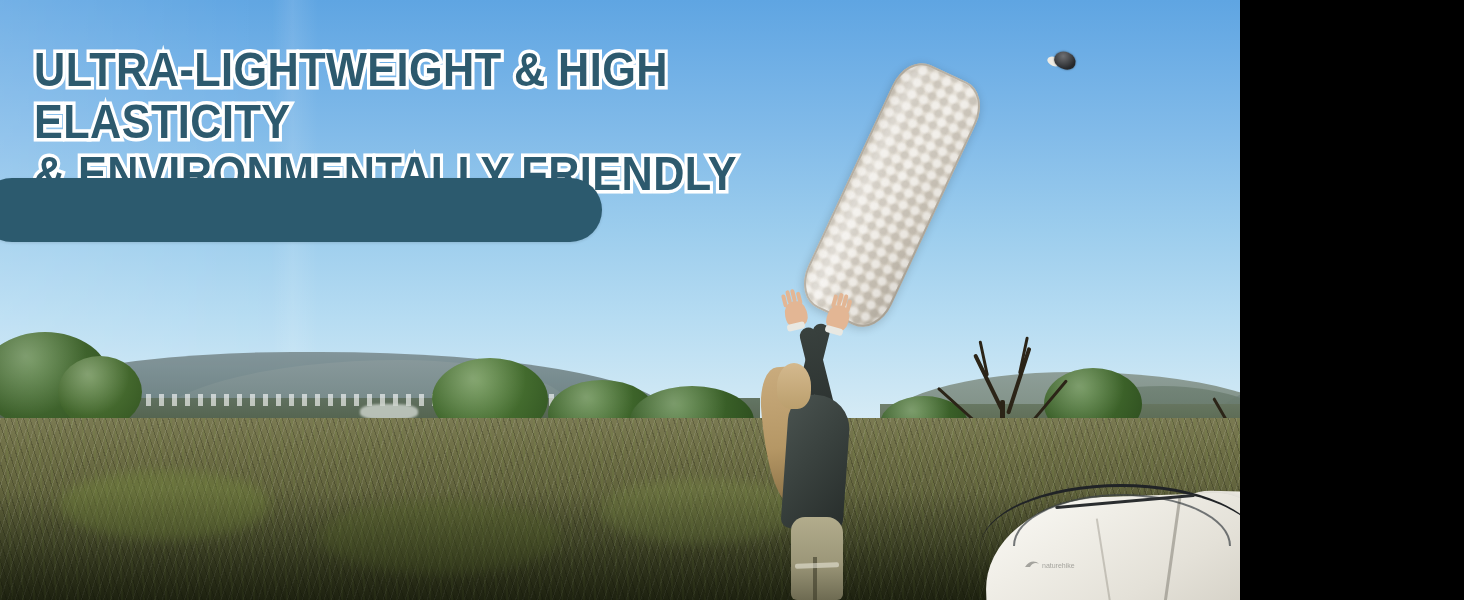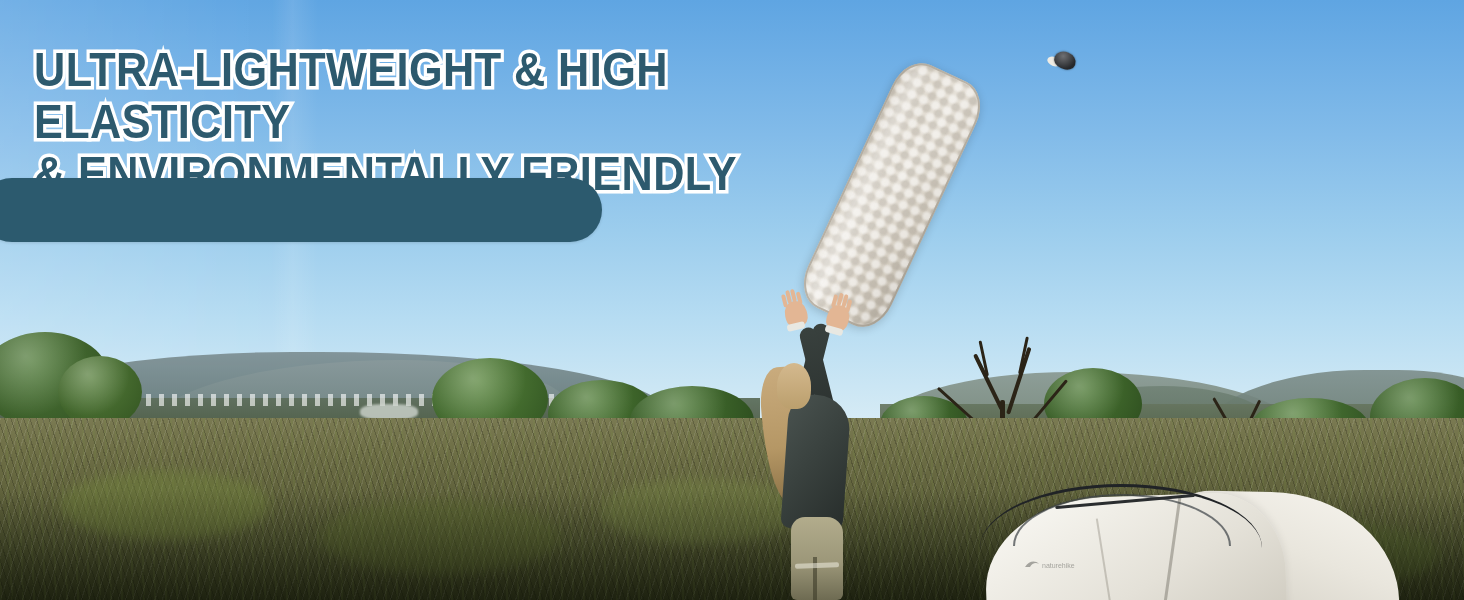--- a/index.html
+++ b/index.html
@@ -1,20 +1,20 @@
 <!DOCTYPE html>
 <html><head>
 <meta charset="utf-8">
 <style>
   html,body{margin:0;padding:0;background:#000;}
   *{box-sizing:border-box;}
 
   #banner{
     position:relative;
-    width:1464px;
+    width:1240px;
     height:600px;
     overflow:hidden;
     font-family:"Liberation Sans", sans-serif;
     background:#9ecbee;
   }
 
   
   .sky{
     position:absolute; left:0; top:0; width:1464px; height:420px;
     background:linear-gradient(to bottom,

